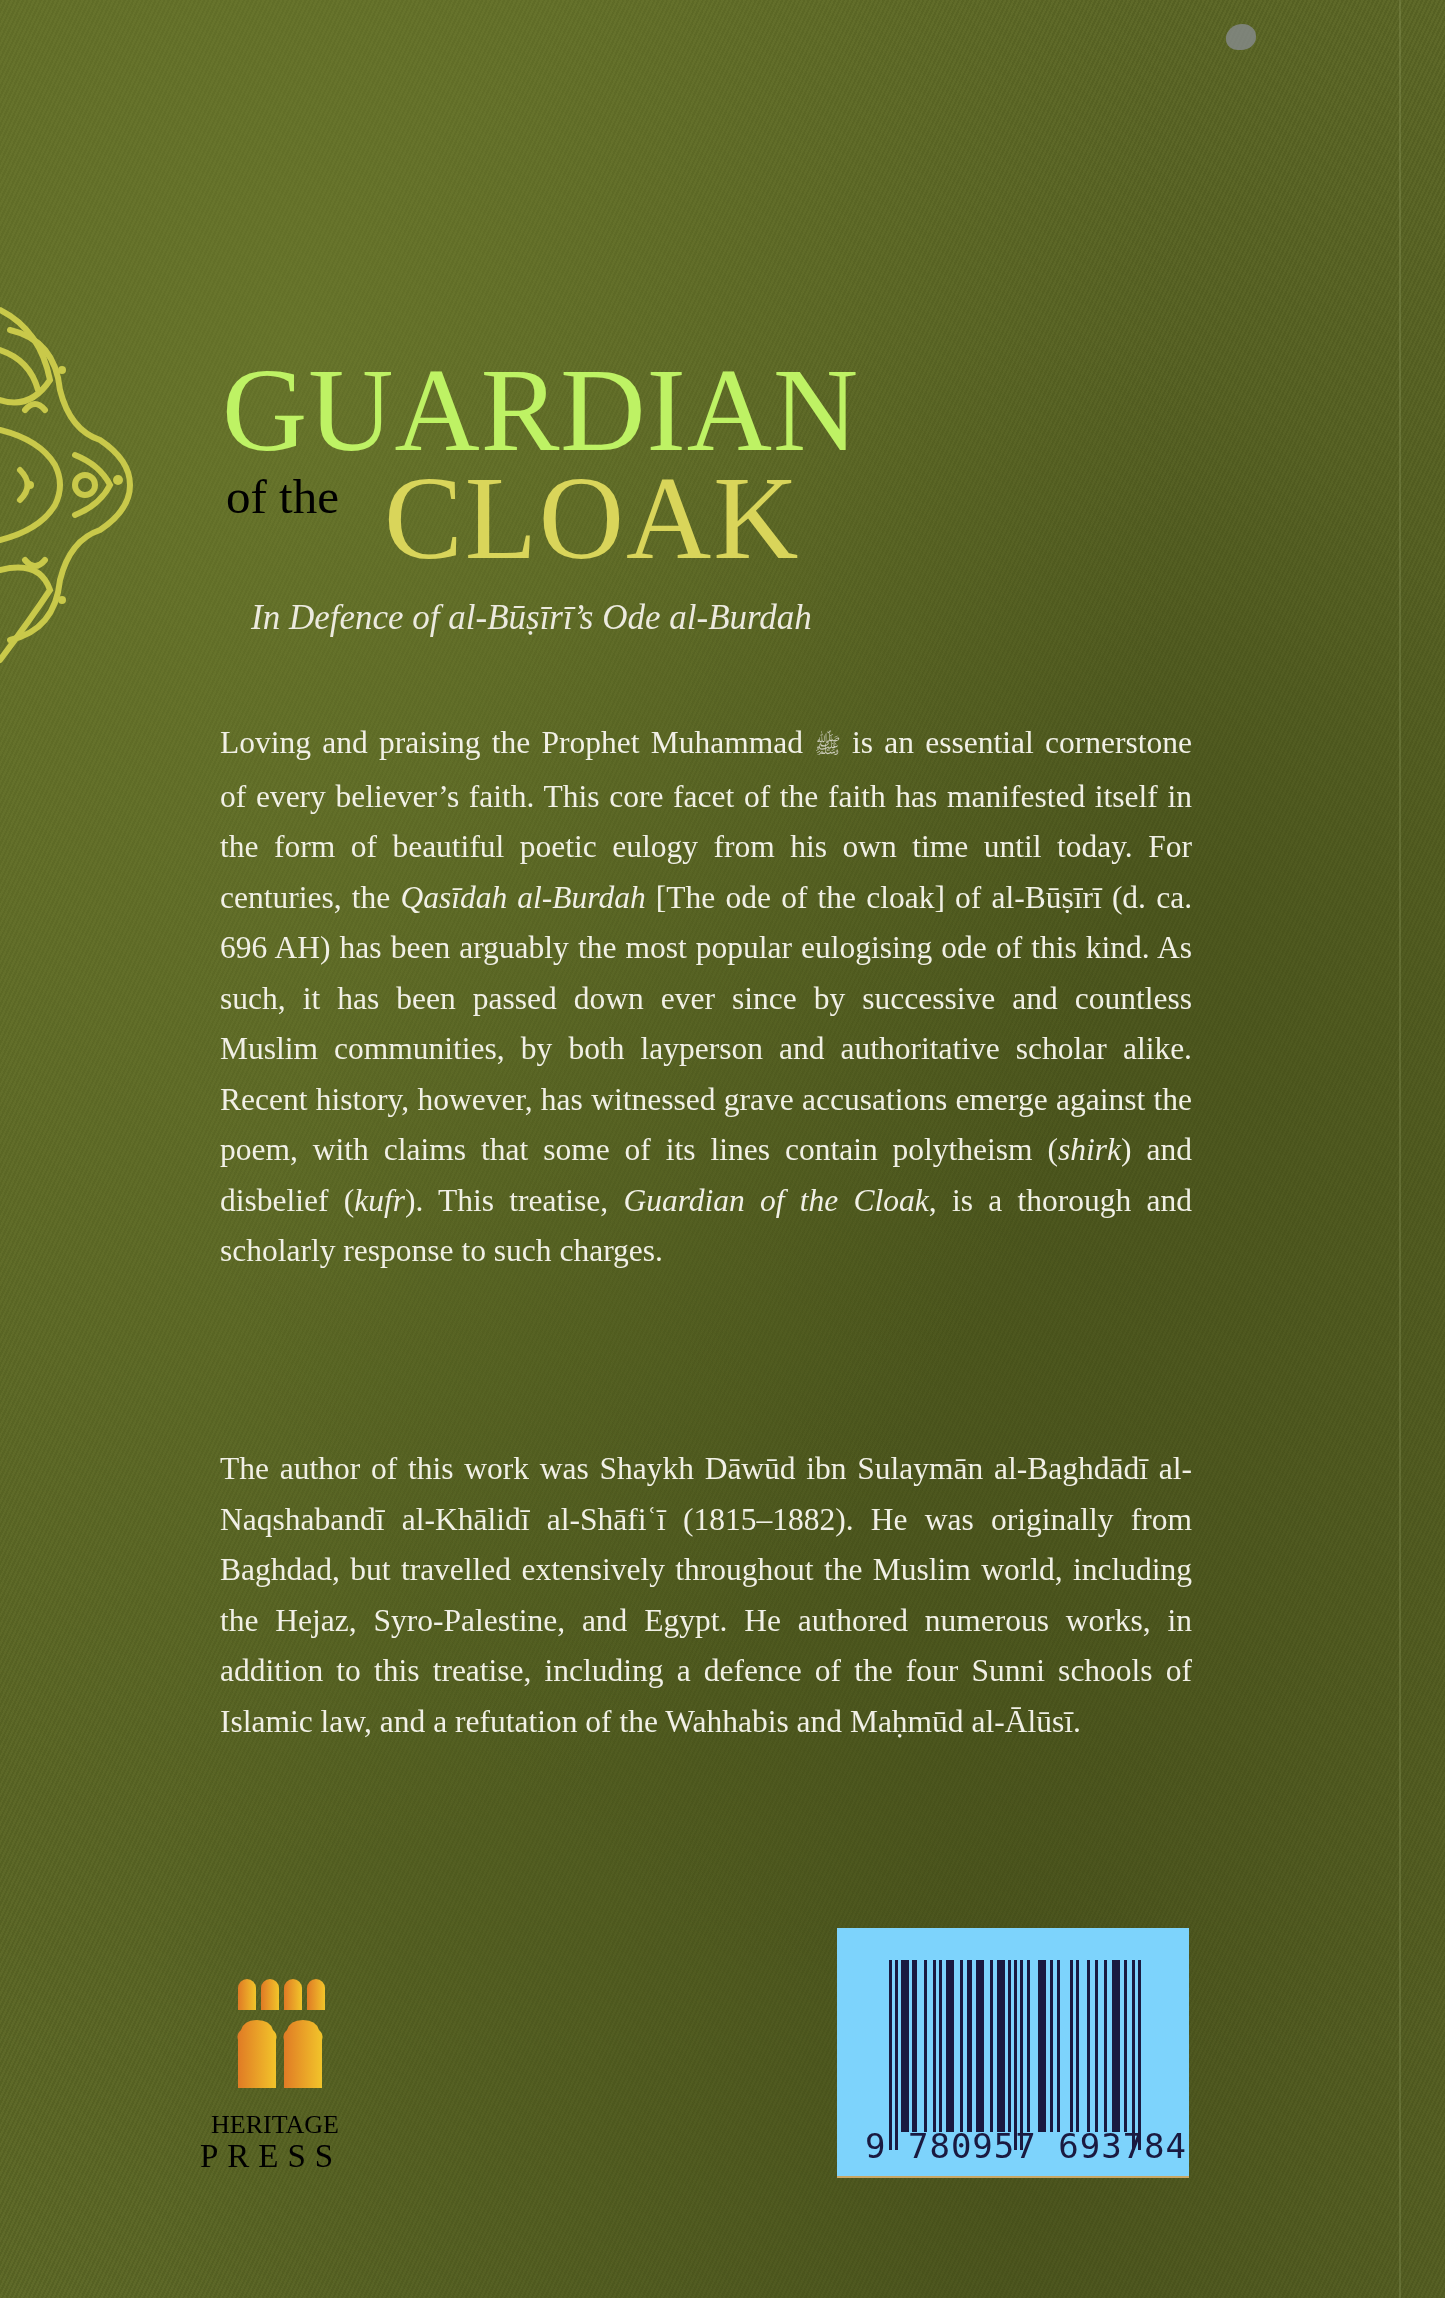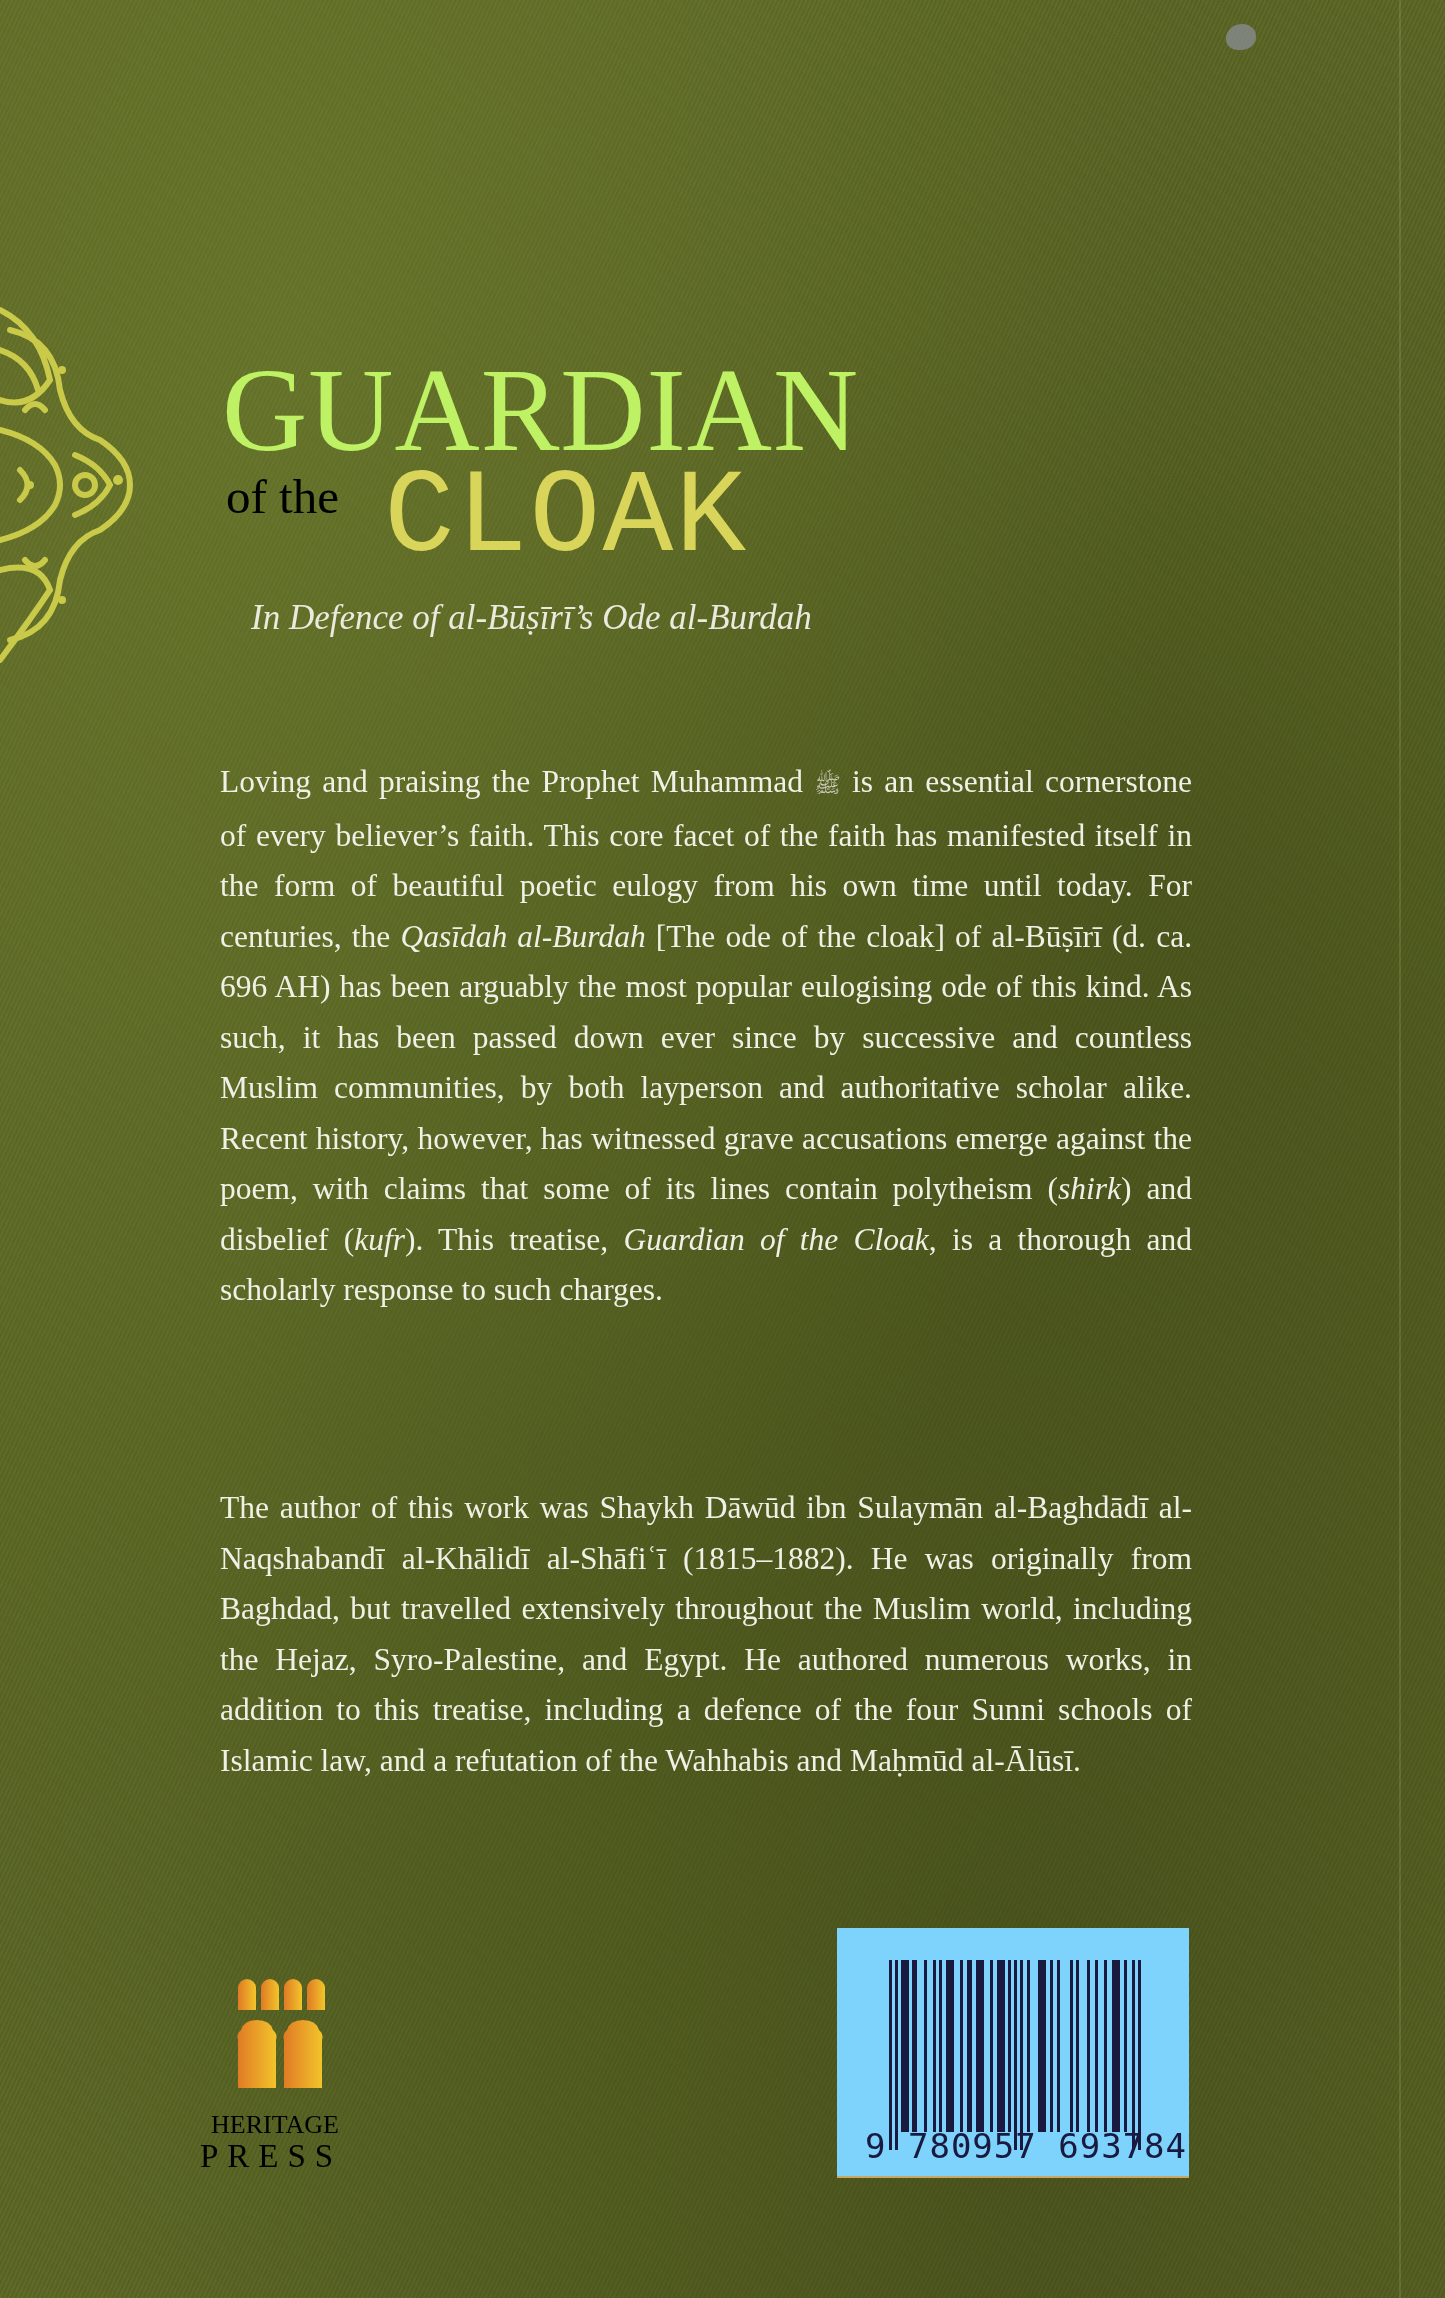--- a/index.html
+++ b/index.html
@@ -33,31 +33,30 @@
   .title-line1 {
     position:absolute; left:0; top:0; white-space:nowrap;
     font-size:118px; color:#bef264; letter-spacing:1px; line-height:1;
   }
   .title-of {
     position:absolute; left:4px; top:120px; white-space:nowrap;
     font-size:49px; color:#000000; line-height:1;
   }
   .title-line2 {
     position:absolute; left:162px; top:108px; white-space:nowrap;
-    font-size:118px; color:#d9d55a; letter-spacing:2px; line-height:1;font-family:Liberation Mono, monospace;
+    font-size:118px; color:#d9d55a; letter-spacing:2px; line-height:1;
   }
   .subtitle {
     position:absolute; left:222px; top:598px; white-space:nowrap;
     font-size:35px; font-style:italic; color:#eceadf;margin-left:29px;
   }
   .body {
     position:absolute; left:220px; width:972px;
     font-size:31.5px; line-height:50.5px; color:#f1f0e6;
     text-align:justify;
-    margin-top:39px;
   }
   .p1 { top:718px; }
   .p2 { top:1444px; }
   .body i { font-style:italic; }
   .logo { position:absolute; left:236px; top:1978px; width:104px; height:110px; }
   .pub-name {
     position:absolute; left:200px; top:2112px; width:150px; text-align:center;
     font-size:26px; color:#000000; letter-spacing:0px; line-height:1;
   }
   .pub-press {

